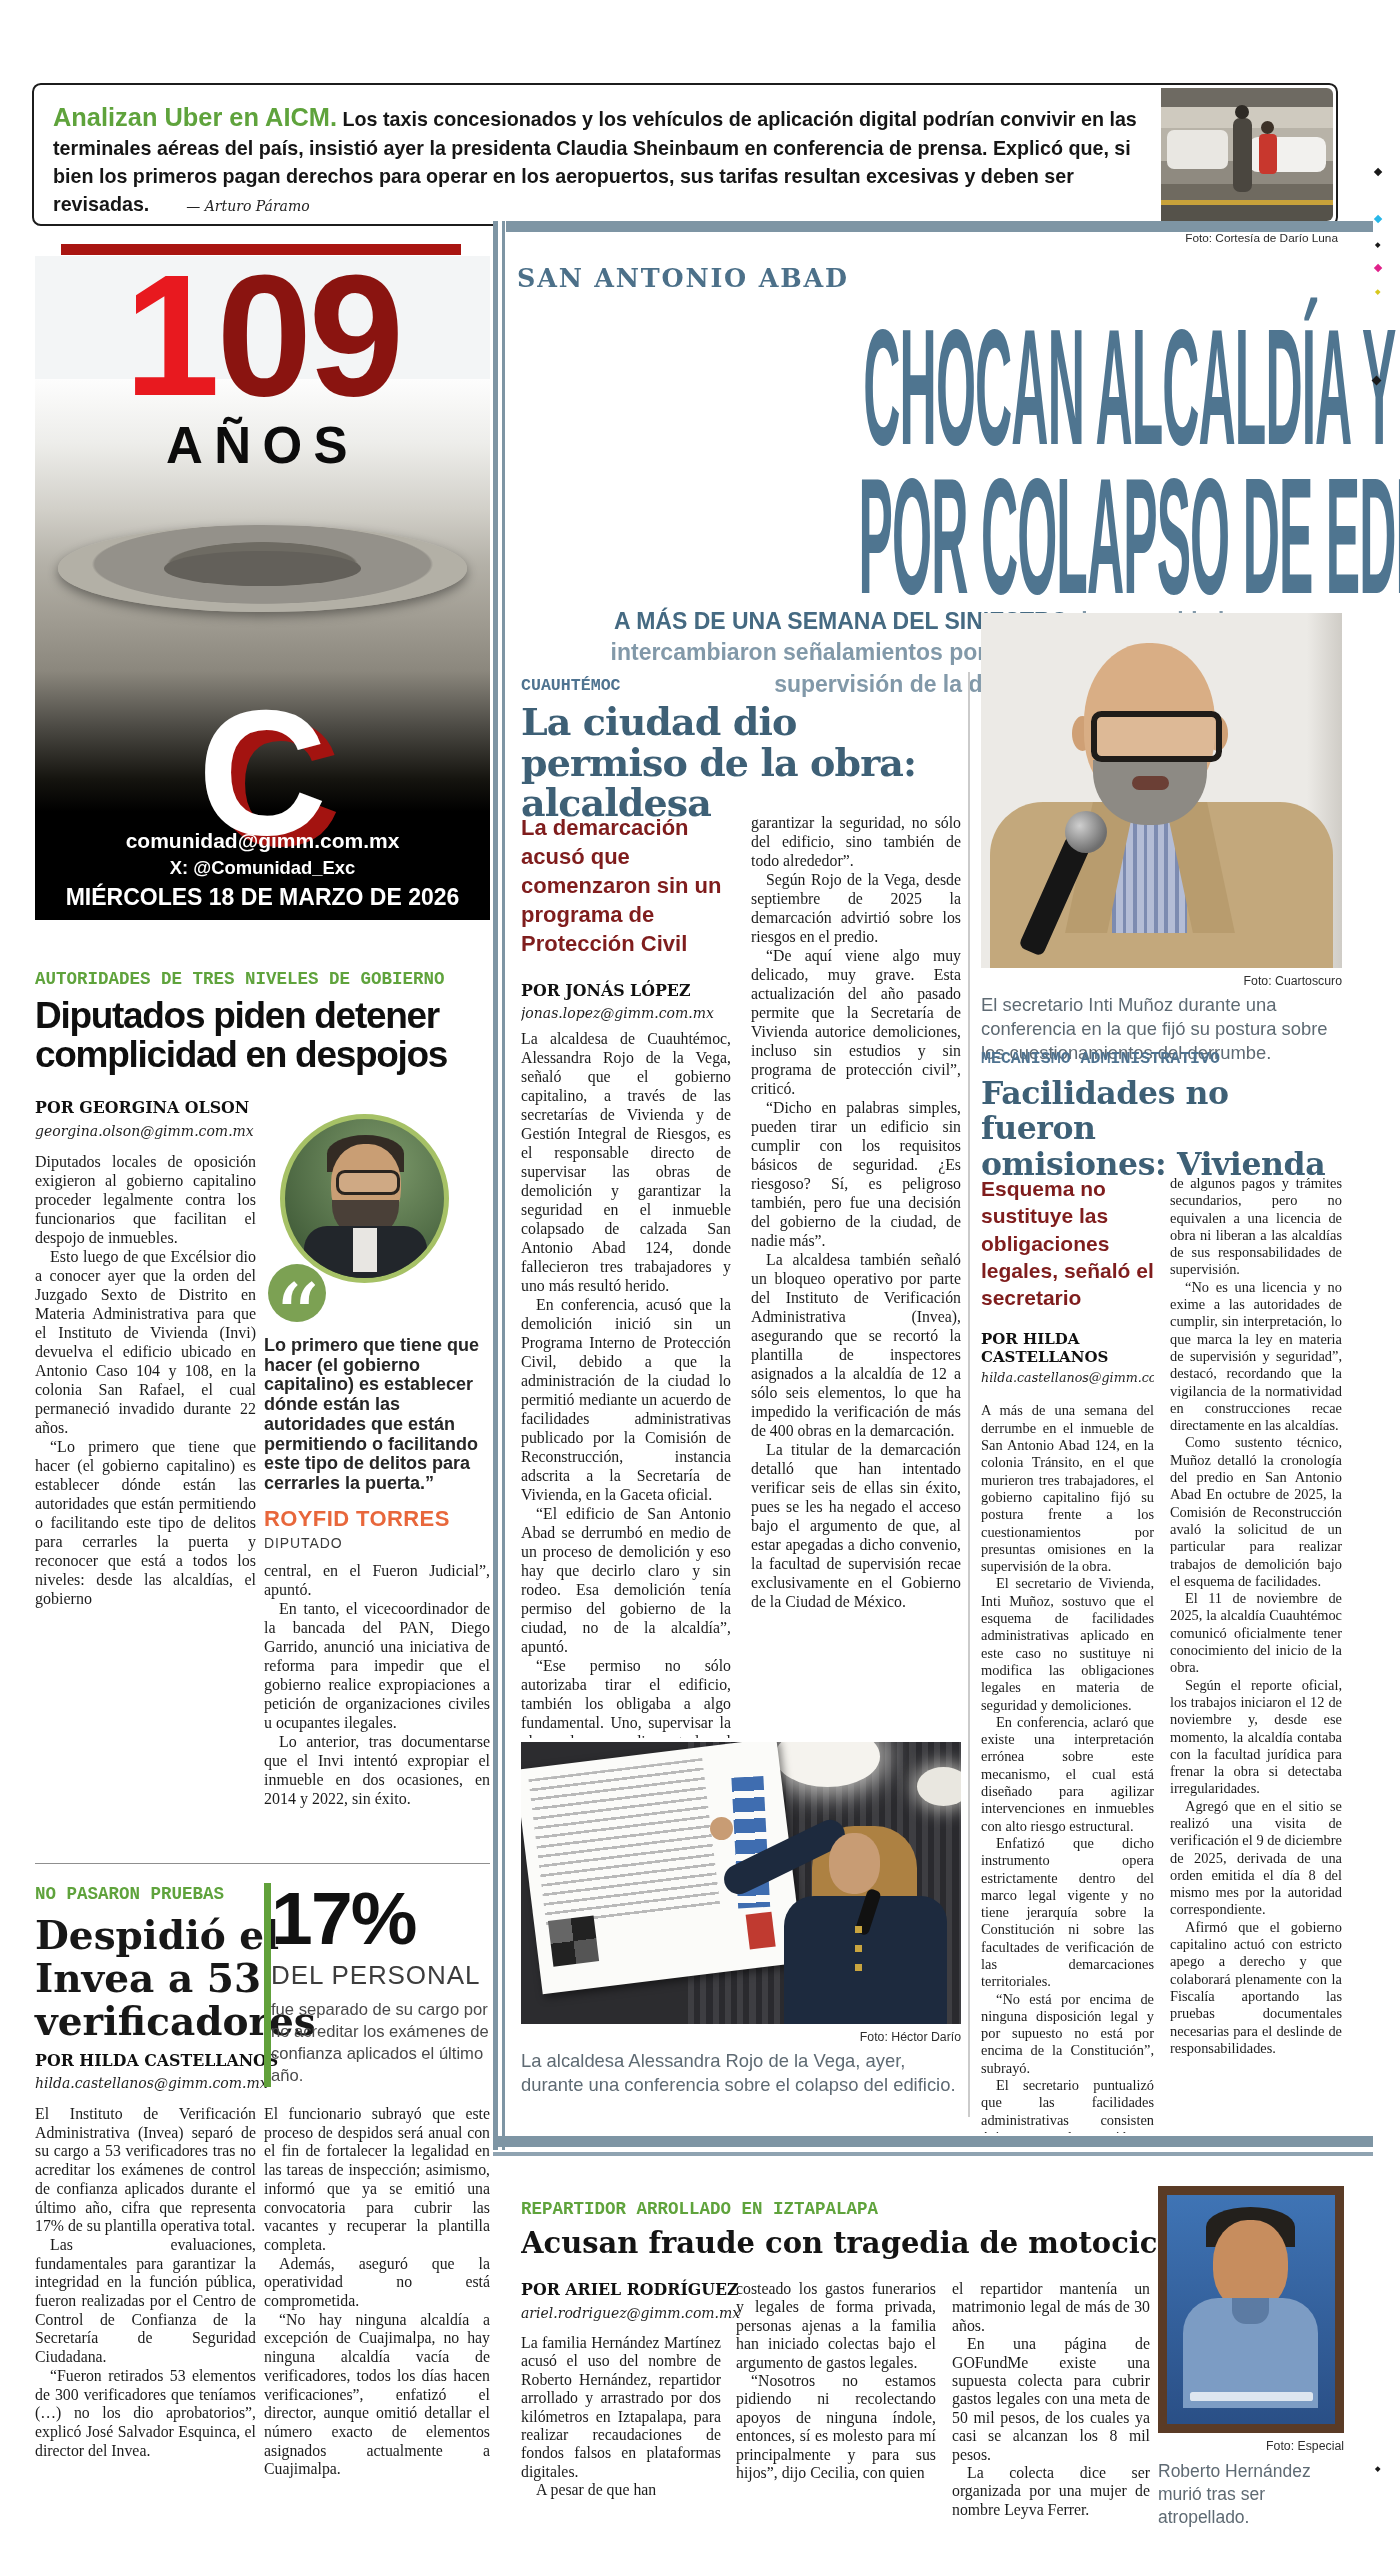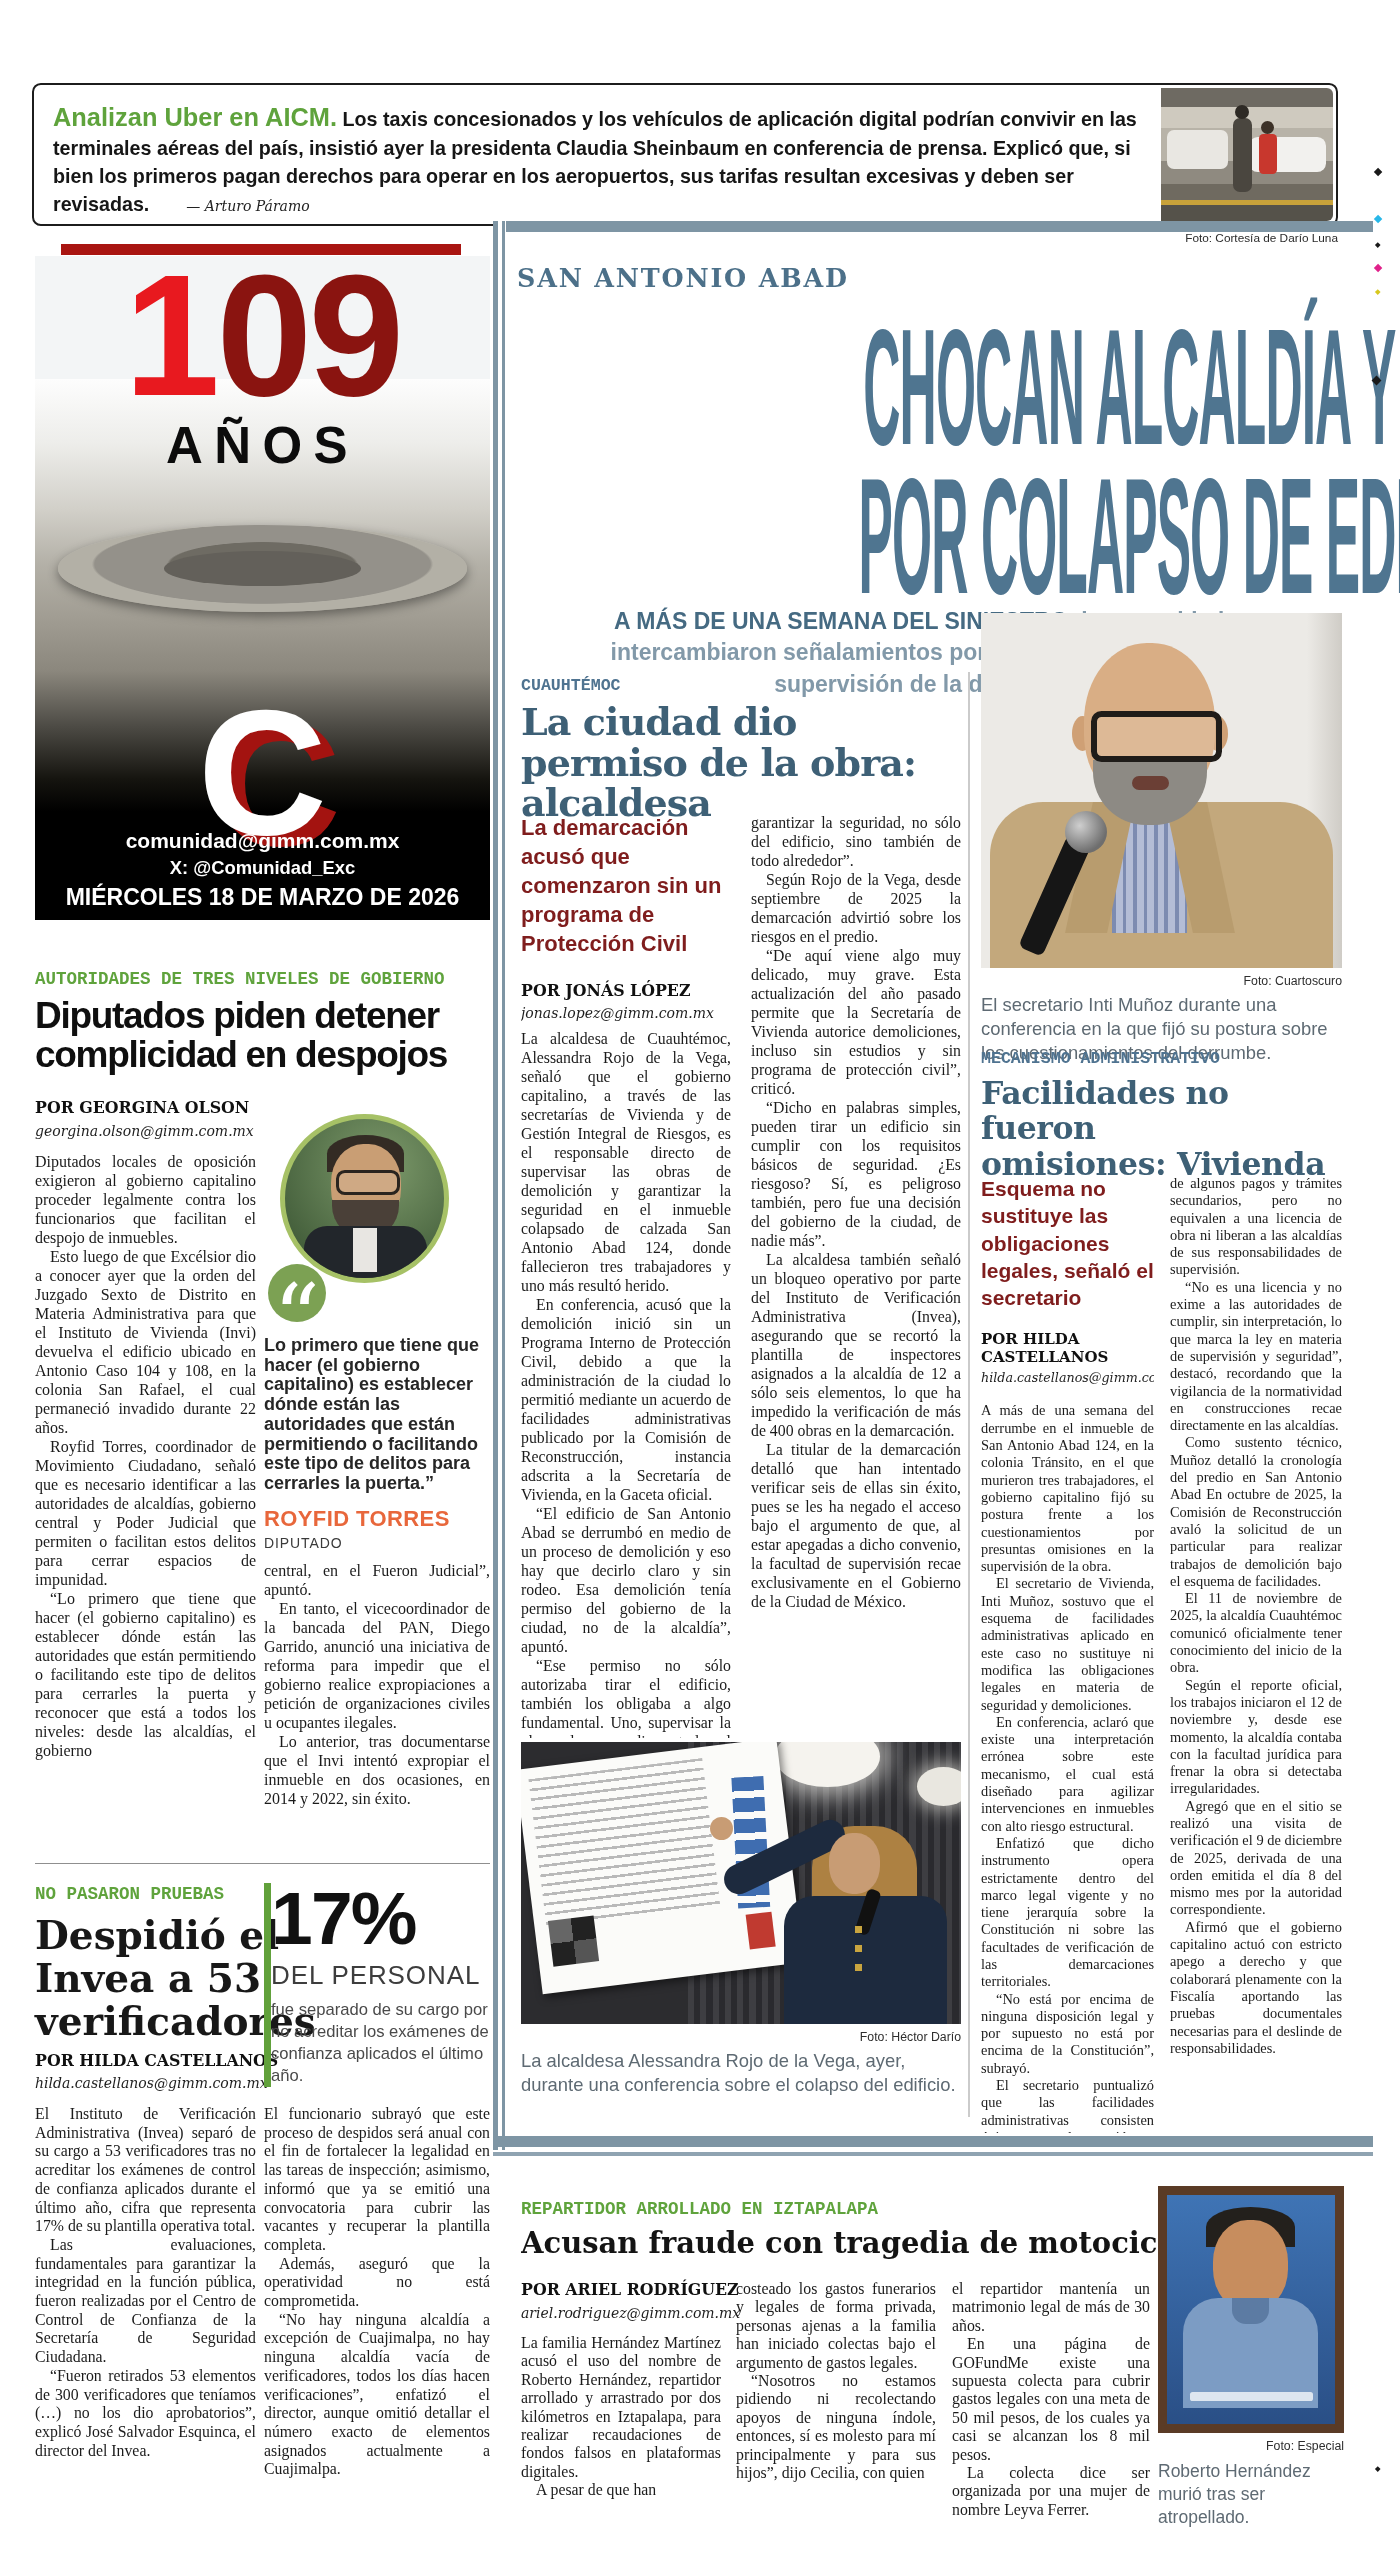--- a/index.html
+++ b/index.html
@@ -252,21 +252,20 @@
   </div>
 </div>
 
 <div id="dep-kicker" class="abs kicker-green">AUTORIDADES DE TRES NIVELES DE GOBIERNO</div>
 <div id="dep-head" class="abs">Diputados piden detener complicidad en despojos</div>
 <div id="dep-byline" class="abs byline">POR GEORGINA OLSON</div>
 <div id="dep-email" class="abs bemail">georgina.olson@gimm.com.mx</div>
 <div id="dep-col1" class="abs body">
     <p class="para">Diputados locales de oposición exigieron al gobierno capitalino proceder legalmente contra los funcionarios que facilitan el despojo de inmuebles.</p>
     <p class="para">Esto luego de que Excélsior dio a conocer ayer que la orden del Juzgado Sexto de Distrito en Materia Administrativa para que el Instituto de Vivienda (Invi) devuelva el edificio ubicado en Antonio Caso 104 y 108, en la colonia San Rafael, el cual permaneció invadido durante 22 años.</p>
-    <p class="para">Royfid Torres, coordinador de Movimiento Ciudadano, señaló que es necesario identificar a las autoridades de alcaldías, gobierno central y Poder Judicial que permiten o facilitan estos delitos para cerrar espacios de impunidad.</p>
     <p class="para">“Lo primero que tiene que hacer (el gobierno capitalino) es establecer dónde están las autoridades que están permitiendo o facilitando este tipo de delitos para cerrarles la puerta y reconocer que está a todos los niveles: desde las alcaldías, el gobierno</p>
   </div>
 <div id="dep-right" class="abs">
   <div class="circle-photo">
     <div class="rt-hair"></div>
     <div class="rt-head"></div>
     <div class="rt-glasses"></div>
     <div class="rt-beard"></div>
     <div class="rt-suit"></div>
     <div class="rt-shirt"></div>

